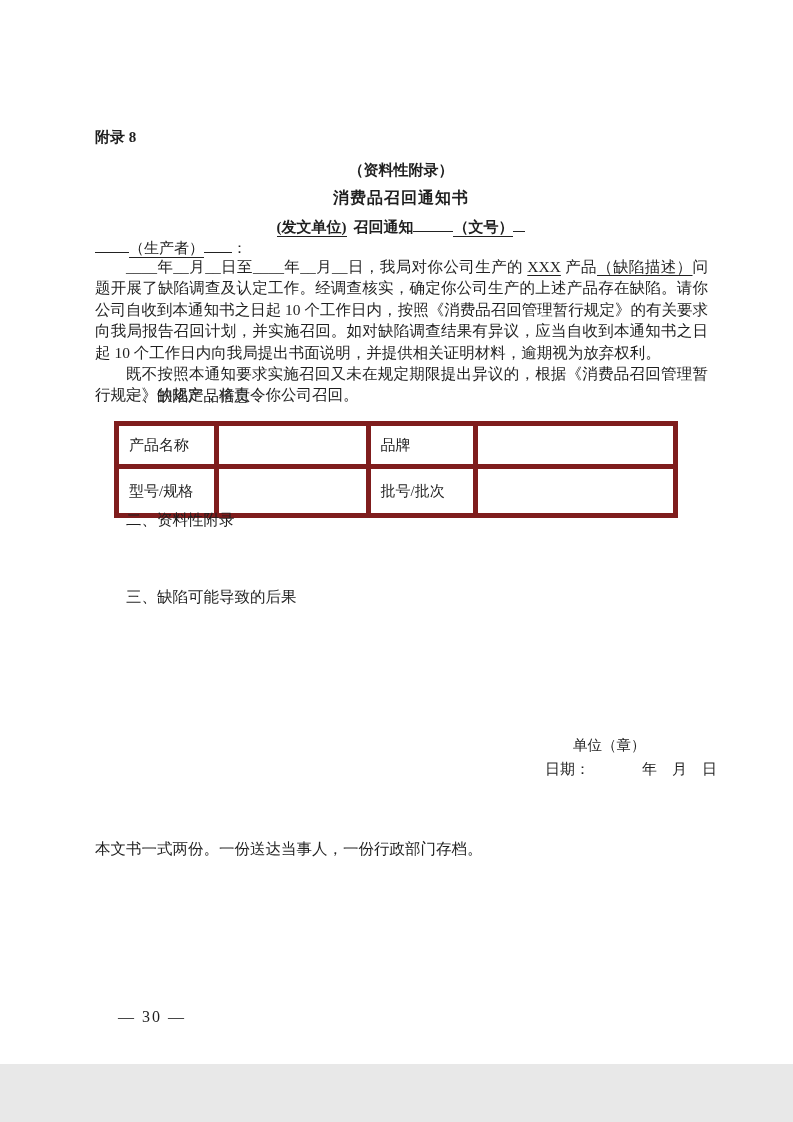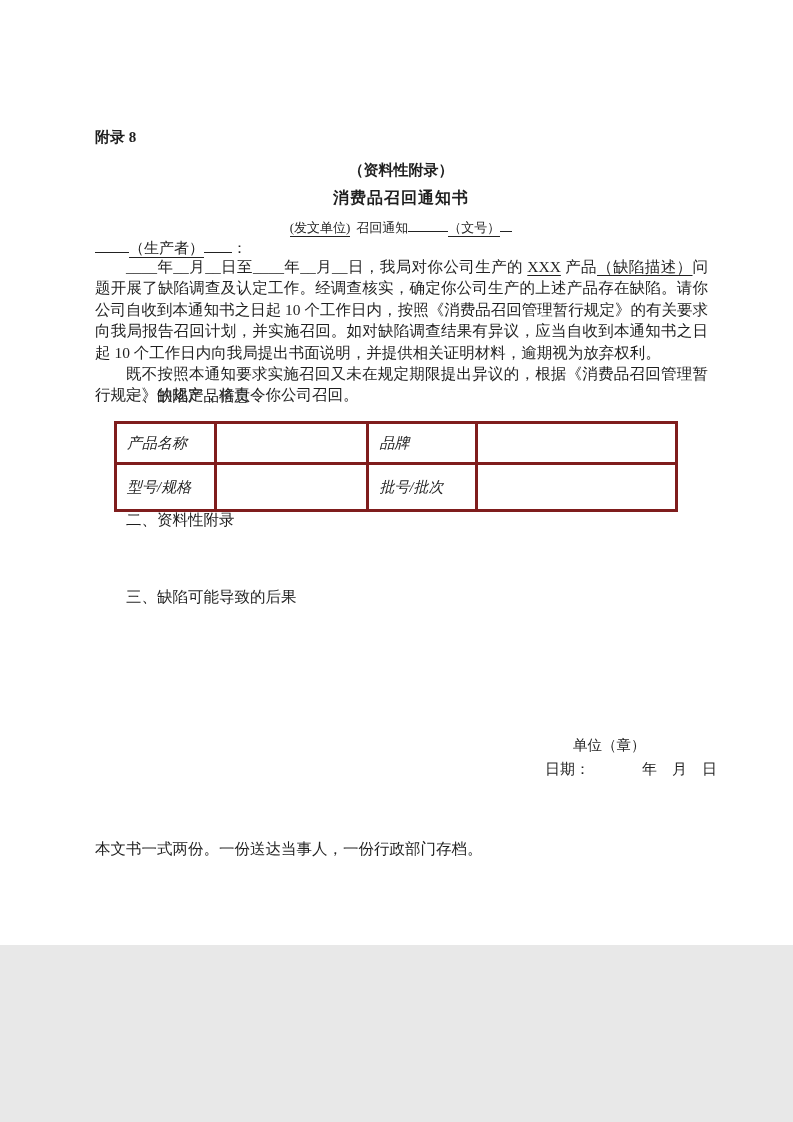--- a/index.html
+++ b/index.html
@@ -1,30 +1,30 @@
 <!DOCTYPE html>
 <html><head>
 <meta charset="utf-8">
 <style>
   html,body{margin:0;padding:0;background:#e8e8e8;}
   .page{
     position:relative;
-    width:793px;height:945px;
+    width:793px;height:1064px;
     margin:0 auto;
     background:#ffffff;
     font-family:"Liberation Serif","DejaVu Serif",serif;
     color:#1f1f1f;
     overflow:hidden;
   }
   .abs{position:absolute;}
   .center-block{left:95px;width:612px;text-align:center;}
   .appendix{left:95px;top:128px;font-size:15px;font-weight:bold;}
   .subtitle{top:161px;font-size:15px;font-weight:bold;}
   .doctitle{top:188px;font-size:16px;font-weight:bold;letter-spacing:1px;}
-  .docline{top:217px;font-size:13px;}
+  .docline{top:217px;font-size:15px;font-weight:bold;}
   .salutation{left:95px;top:238px;font-size:15px;}
   .ub{border-bottom:1px solid #222;padding-bottom:1px;}
   .blankline{display:inline-block;border-bottom:1px solid #222;height:14px;vertical-align:baseline;}
   .u{text-decoration:underline;text-underline-offset:3px;}
   .bodytext{
     left:95px;top:256px;width:613px;
     font-size:15.5px;line-height:21.4px;
     text-align:justify;
   }
   .bodytext p{margin:0;text-indent:2em;}
@@ -33,24 +33,23 @@
   .sec2{top:510px;}
   .sec3{top:587px;}
   .sec4{top:677px;}
   table.product{
     position:absolute;left:114px;top:421px;
     width:564px;border-collapse:collapse;
     font-size:15px;
     border:2px solid #404040;
   }
   table.product td{
-    border:3px solid #7f1d1d;
+    border:5px solid #7f1d1d;
     padding:0 8px 0 10px;
     vertical-align:middle;
-    font-style:italic;
   }
   table.product tr.r1 td{height:38px;}
   table.product tr.r2 td{height:44px;}
   .unitline{left:573px;top:736px;font-size:14.5px;}
   .dateline{left:545px;top:760px;font-size:15px;}
   .dateline .gap1{display:inline-block;width:52px;}
   .dateline .gap2{display:inline-block;width:15px;}
   .footnote{left:95px;top:839px;font-size:15.5px;text-align:right;}
   .pagenum{left:118px;top:1008px;font-size:16px;letter-spacing:2px;}
 </style>

